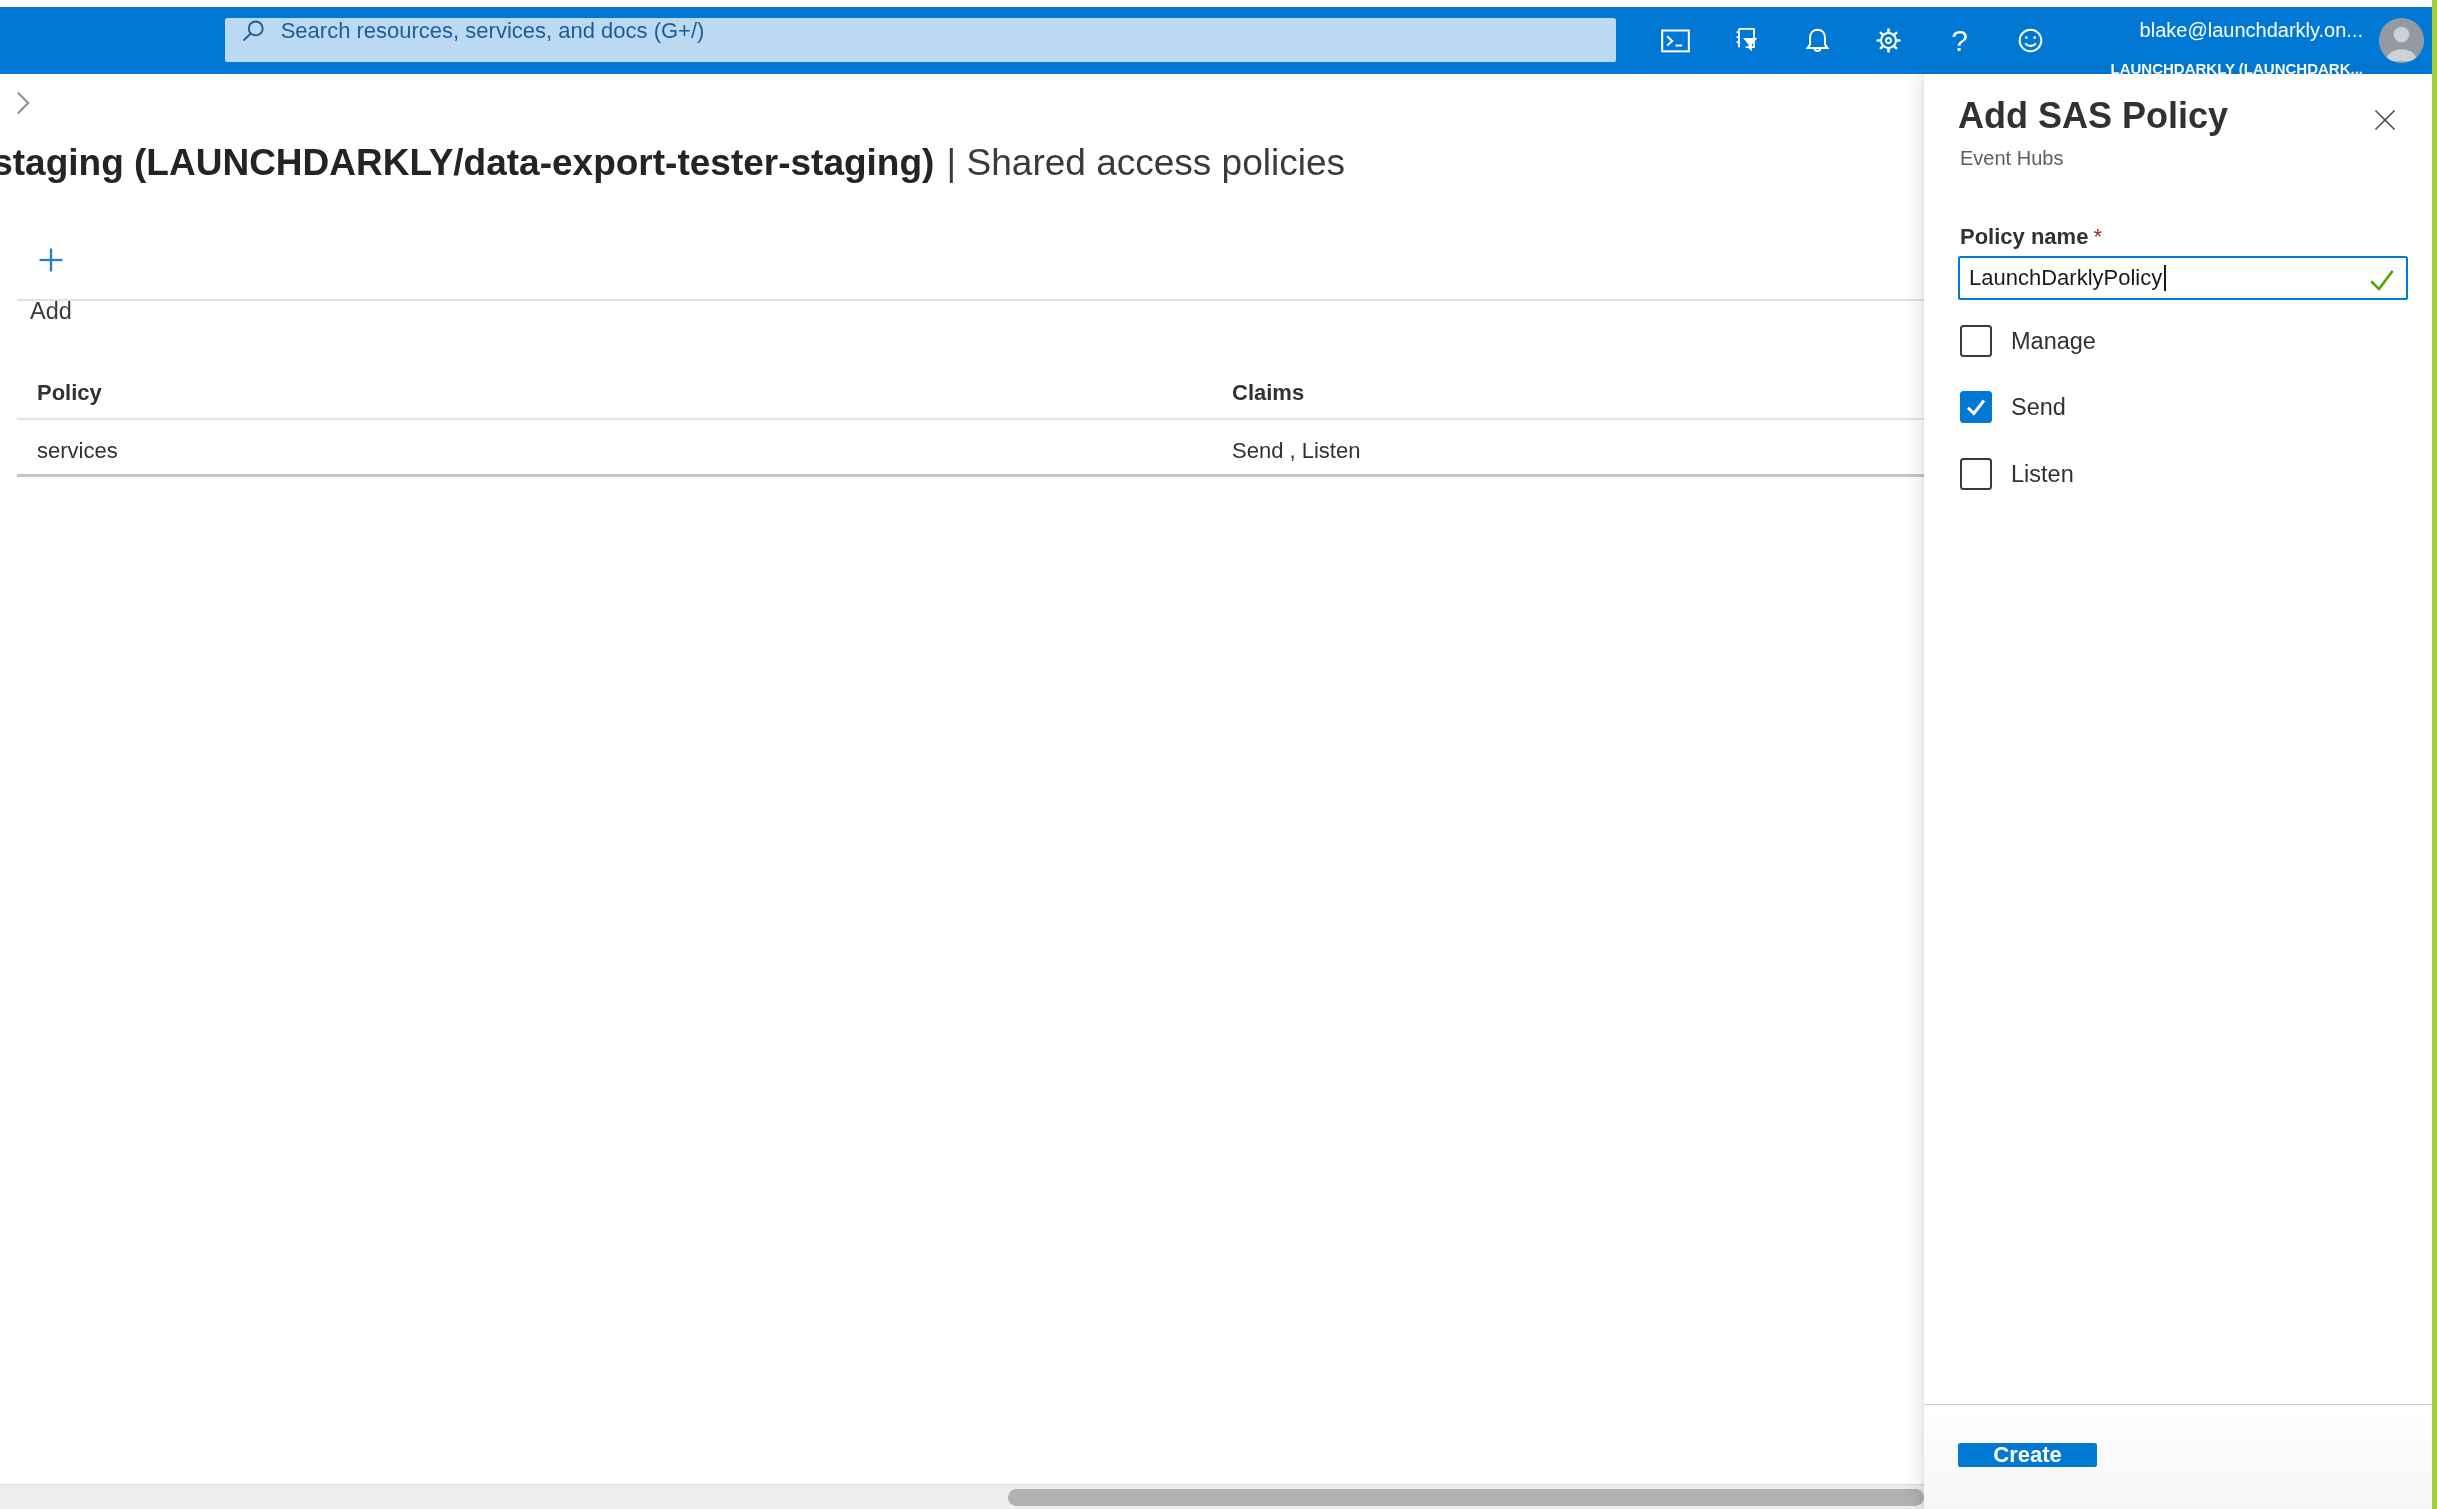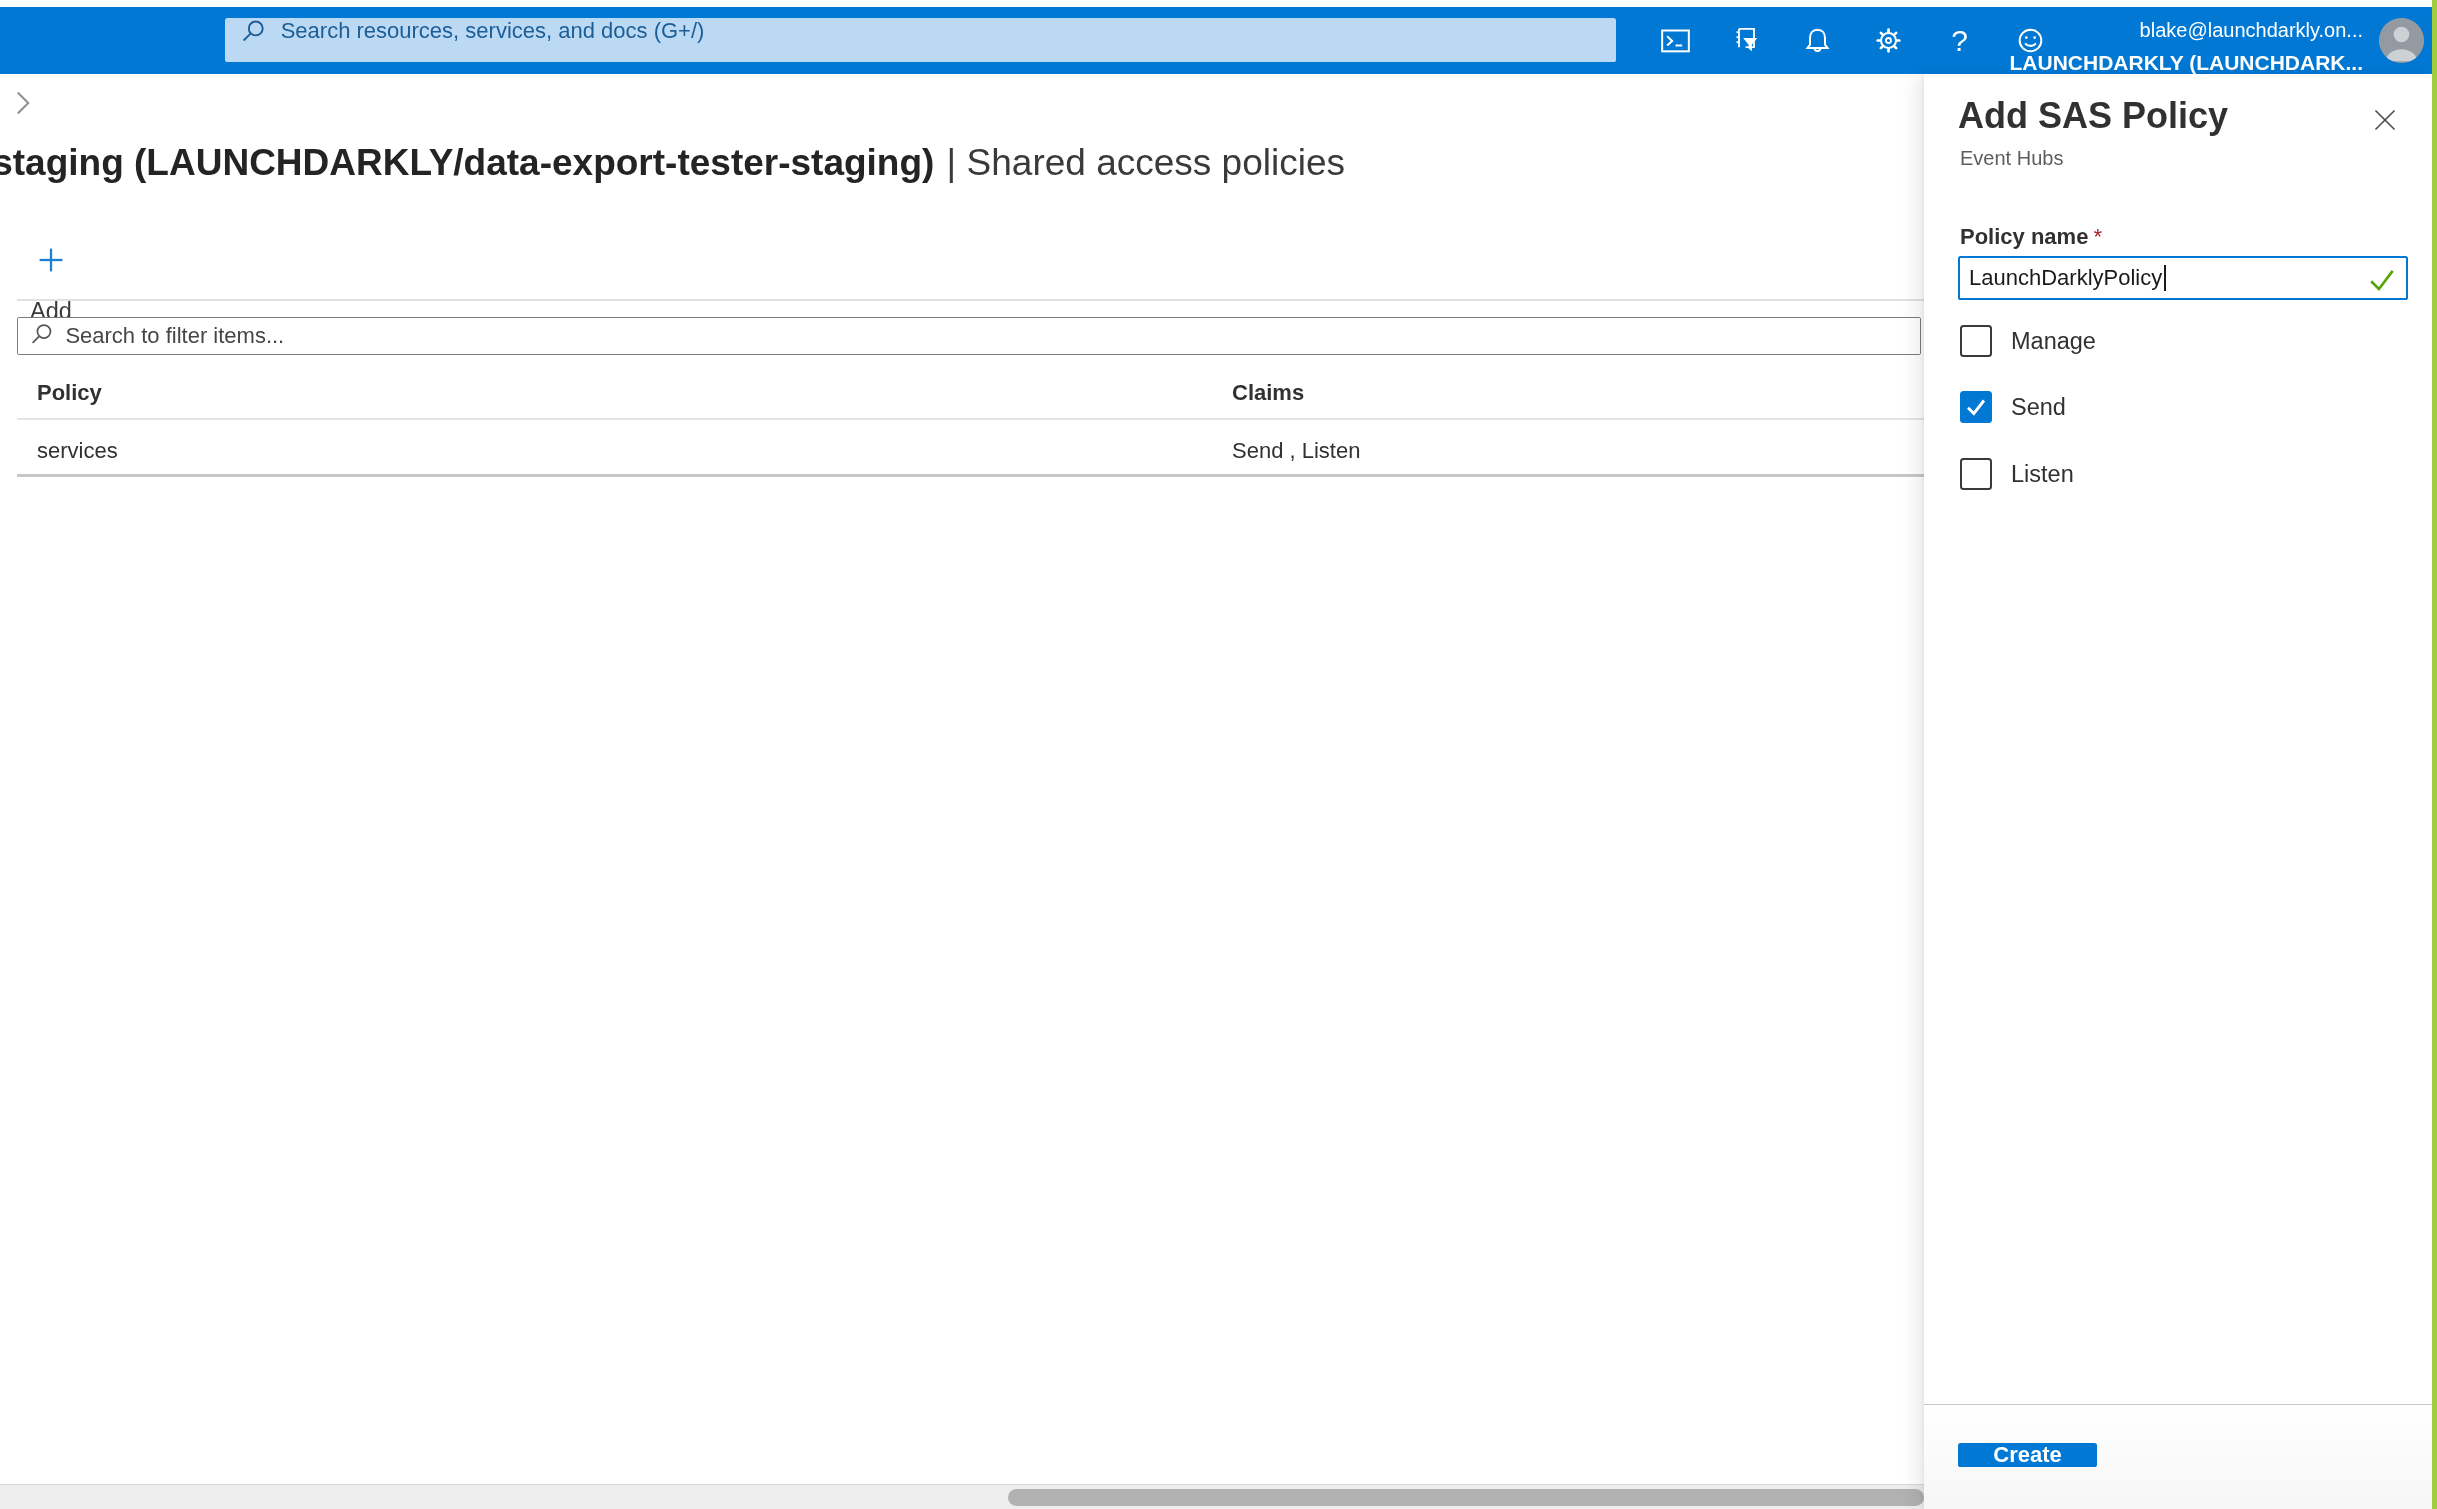--- a/index.html
+++ b/index.html
@@ -12,21 +12,21 @@
   .search-box { position:absolute; left:225px; top:11.3px; width:1391px; height:44px;
                 background:#bcd9f4; border-radius:2.6px; display:flex; align-items:flex-start;
                 padding:0 15.7px; gap:14px; cursor:text; }
   .search-box .ph { color:#1b5e97; font-size:22px; white-space:nowrap; overflow:hidden; }
   .tb-icons { position:absolute; left:1658px; top:0; height:67px; display:flex; align-items:center; gap:36px; }
   .tb-btn { width:35px; height:49px; display:flex; align-items:center; justify-content:center; cursor:pointer; }
   .tb-btn svg { display:block; }
   .help-glyph { color:#ffffff; font-size:30px; font-weight:400; line-height:1; }
   .account { position:absolute; right:75px; top:12.2px; text-align:right; color:#ffffff; cursor:pointer; }
   .account .email { font-size:20px; line-height:22.6px; }
-  .account .tenant { font-size:21px; font-weight:bold; line-height:19px; margin-top:11px;text-align:right; }
+  .account .tenant { font-size:15px; font-weight:bold; line-height:19px; margin-top:17px;text-align:right; }
   .avatar { position:absolute; left:2379px; top:11.3px; width:45px; height:45px; border-radius:50%;
             overflow:hidden; background:#939aa1; cursor:pointer; }
 
   
   .main { position:absolute; left:0; top:74px; width:2438px; height:1435px; background:#ffffff; }
   .breadcrumb-chevron { position:absolute; left:10.4px; top:14px; cursor:pointer; }
   .page-title { position:absolute; left:-7.8px; top:68px; font-size:37px; color:#252423; white-space:nowrap; }
   .page-title .t-bold { font-weight:700; }
   .page-title .t-sep { font-weight:400; margin:0 10.4px 0 12.2px; color:#3b3a39; }
   .page-title .t-rest { font-weight:400; color:#3b3a39; }
@@ -193,29 +193,20 @@
       <svg width="28" height="28" viewBox="0 0 32 32" fill="none" stroke="#1b7fd4" stroke-width="2.6">
         <line x1="16" y1="3" x2="16" y2="29"></line>
           <line x1="3" y1="16" x2="29" y2="16"></line>
       </svg>
     </span>
     <span class="add-label">Add</span>
   </div>
 
   <div class="cmd-divider"></div>
 
-  <div class="filter-box">
-    <span>
-      <svg width="24.4" height="24.4" viewBox="0 0 28 28" fill="none" stroke="#5a5856" stroke-width="2">
-        <circle cx="16" cy="11" r="7.5"></circle>
-          <line x1="10.5" y1="16.5" x2="3" y2="24"></line>
-      </svg>
-    </span>
-    <span class="ph">Search to filter items...</span>
-  </div>
 
   <div class="col-head policy">Policy</div>
   <div class="col-head claims">Claims</div>
   <div class="line-header"></div>
 
   <div class="table-row"></div>
   <div class="row-cell policy">services</div>
   <div class="row-cell claims">Send , Listen</div>
   <div class="line-row"></div>
 

